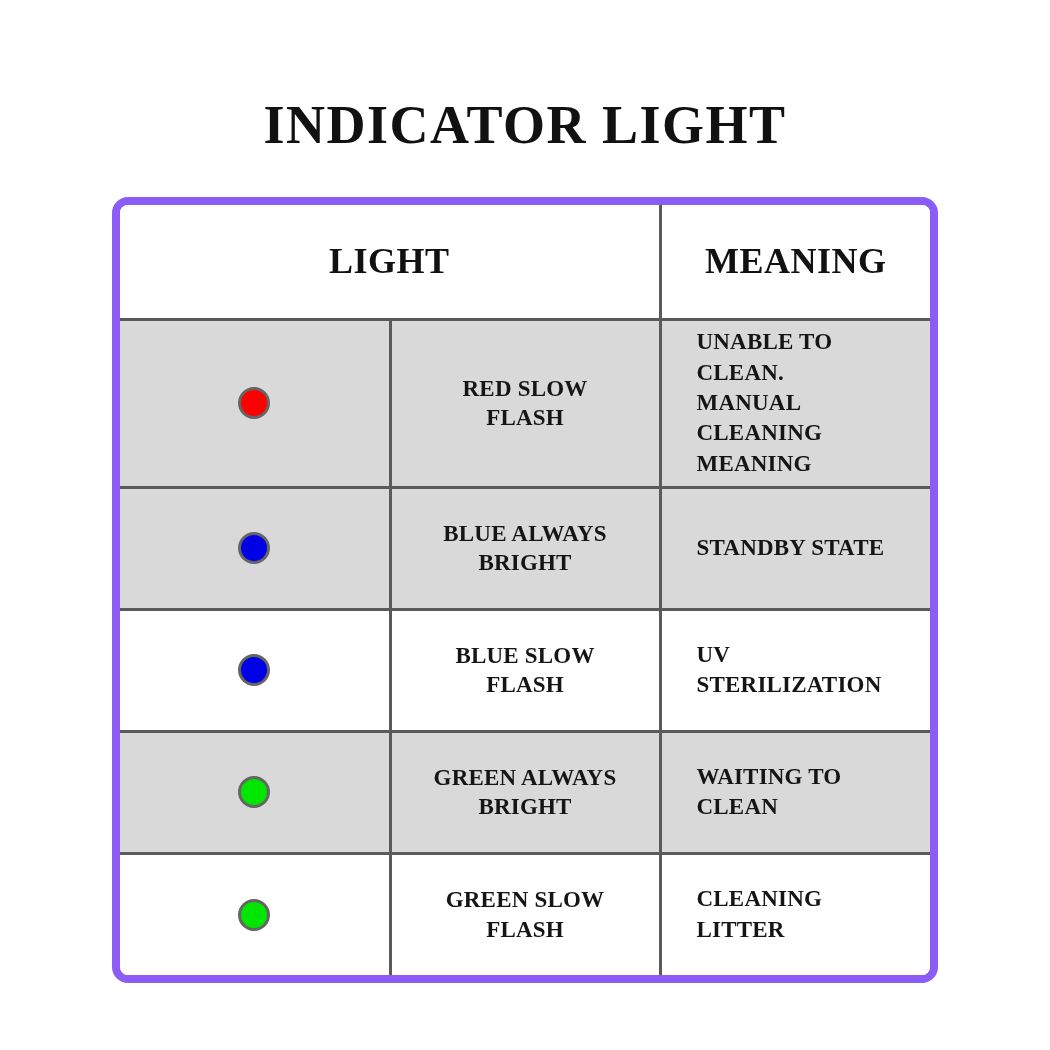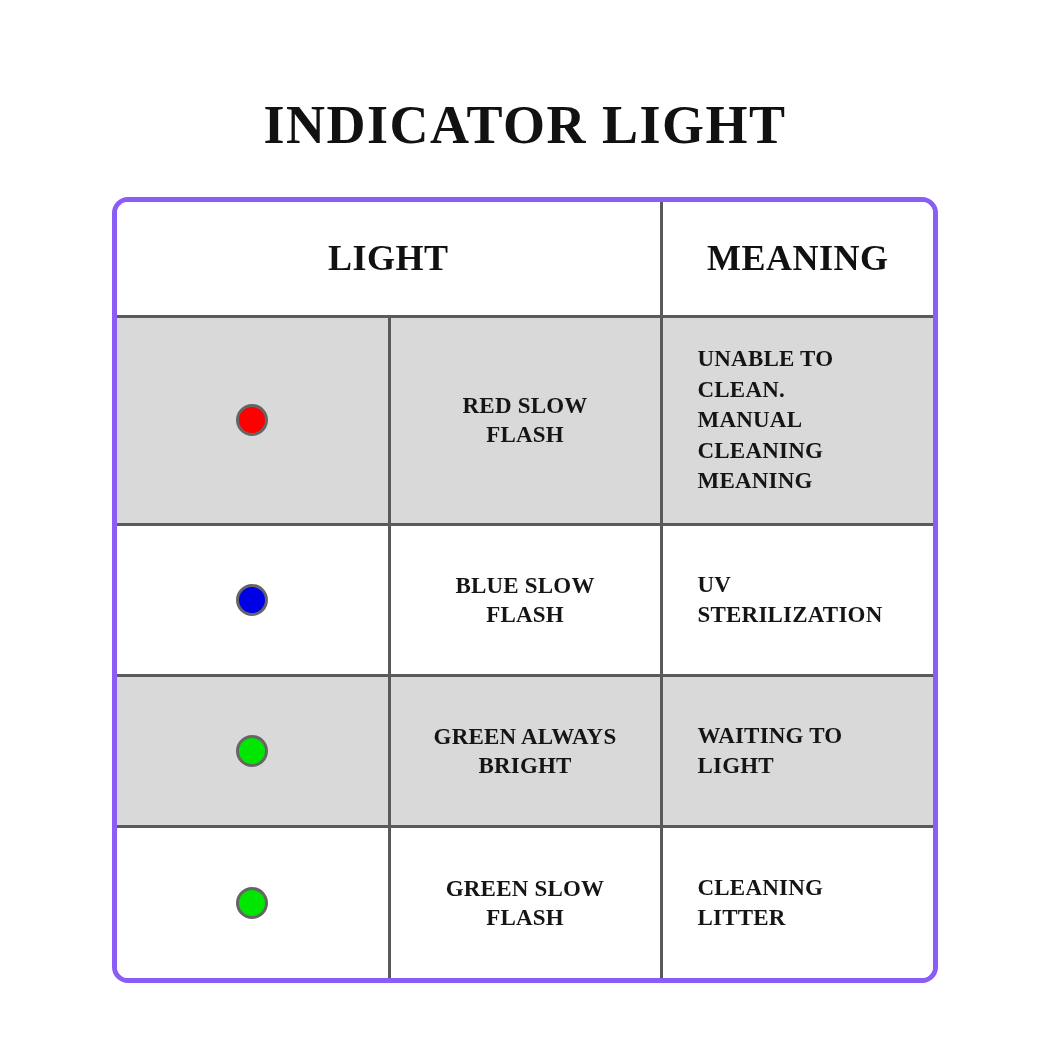--- a/index.html
+++ b/index.html
@@ -37,21 +37,21 @@
     line-height: 1;
   }
 
   
   .table-wrap {
     position: absolute;
     left: 112px;
     top: 197px;
     width: 826px;
     height: 786px;
-    border: 5px solid #8b5cf6;
+    border: 8px solid #8b5cf6;
     border-radius: 16px;
     box-sizing: border-box;
     overflow: hidden;
     background: #ffffff;
   }
 
   table.indicator-table {
     width: 100%;
     height: 100%;
     border-collapse: collapse;
@@ -172,20 +172,32 @@
             <span>RED SLOW</span>
             <span class="line2">FLASH</span>
           </td>
           <td class="meaning-cell">
             <span>UNABLE TO CLEAN.</span>
             <span class="line2">MANUAL CLEANING MEANING</span>
           </td>
         </tr>
 
 
+        <tr class="data-row shaded">
+          <td class="dot-cell">
+            <span class="led" style="background: rgb(0, 0, 230);"></span>
+          </td>
+          <td class="label-cell">
+            <span>BLUE ALWAYS</span>
+            <span class="line2">BRIGHT</span>
+          </td>
+          <td class="meaning-cell">
+            <span>STANDBY STATE</span>
+          </td>
+        </tr>
 
         <tr class="data-row plain">
           <td class="dot-cell">
             <span class="led" style="background: rgb(0, 0, 230);"></span>
           </td>
           <td class="label-cell">
             <span>BLUE SLOW</span>
             <span class="line2">FLASH</span>
           </td>
           <td class="meaning-cell">
@@ -195,21 +207,21 @@
 
         <tr class="data-row shaded">
           <td class="dot-cell">
             <span class="led" style="background: rgb(0, 230, 0);"></span>
           </td>
           <td class="label-cell">
             <span>GREEN ALWAYS</span>
             <span class="line2">BRIGHT</span>
           </td>
           <td class="meaning-cell">
-            <span>WAITING TO LIGHT</span>
+            <span>WAITING TO CLEAN</span>
           </td>
         </tr>
 
         <tr class="data-row plain last">
           <td class="dot-cell">
             <span class="led" style="background: rgb(0, 230, 0);"></span>
           </td>
           <td class="label-cell">
             <span>GREEN SLOW</span>
             <span class="line2">FLASH</span>

